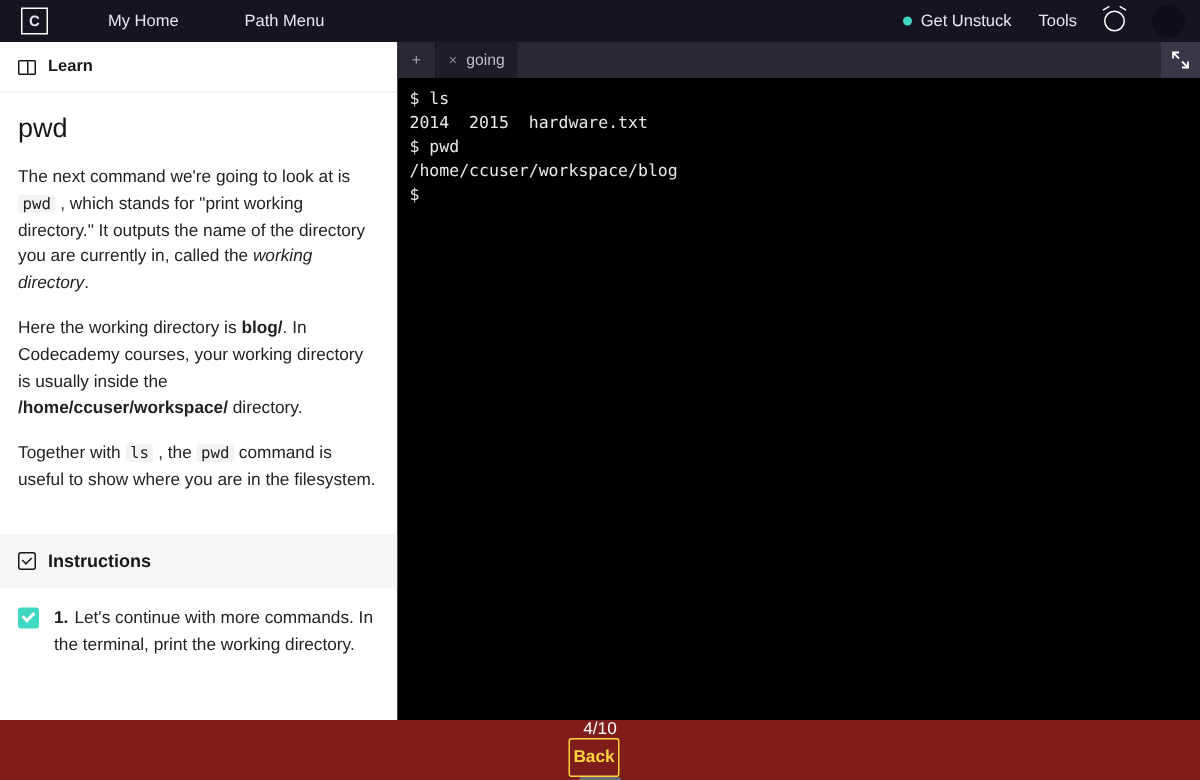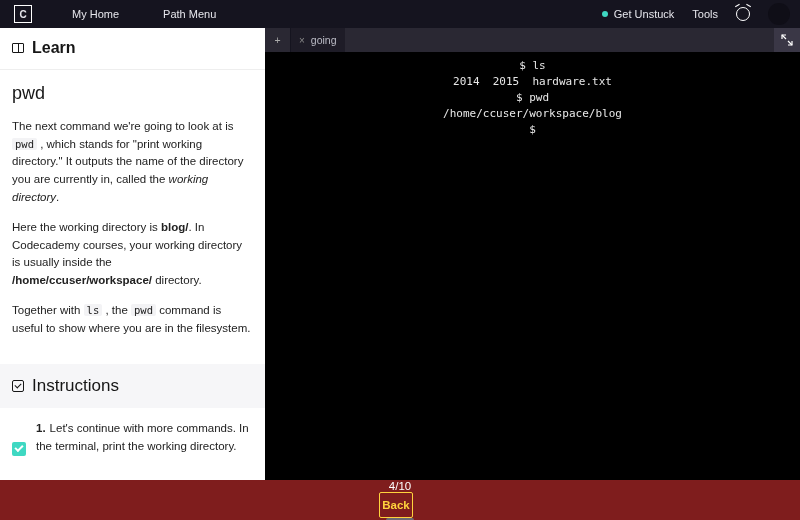--- a/index.html
+++ b/index.html
@@ -16,56 +16,56 @@
   .alarm { width: 14px; height: 14px; border: 1.3px solid #fff; border-radius: 50%; position: relative; }
   .alarm::before, .alarm::after { content:""; position:absolute; width:5px; height:1.3px; background:#fff; top:-3px; }
   .alarm::before { left:-2px; transform: rotate(-30deg);} .alarm::after { right:-2px; transform: rotate(30deg);}
   .avatar { width: 22px; height: 22px; border-radius: 50%; background: #0f0e17; }
 
   
   .main { flex: 1; display: flex; min-height: 0; }
 
   
   .lesson { width: 265px; background: #fff; color: #161616; display: flex; flex-direction: column; overflow-y: auto; font-size: 11.5px; line-height: 1.55; }
-  .lesson-header { display: flex; align-items: center; padding: 8px 12px; border-bottom: 1px solid #eee; font-size: 16px; font-weight: 600; }
+  .lesson-header { display: flex; align-items: center; padding: 8px 12px; border-bottom: 1px solid #eee; font-size: 11px; font-weight: 600; }
   .book-icon { width: 12px; height: 10px; border: 1.2px solid #161616; border-radius: 1px; margin-right: 8px; position: relative; }
   .book-icon::after { content:""; position:absolute; left:50%; top:0; bottom:0; width:1px; background:#161616; }
   .lesson-body { padding: 10px 12px 14px; }
   .lesson-body .crumb { font-size: 9.5px; color: #666; letter-spacing: 0.5px; margin-bottom: 6px; }
   .lesson-body h1 { font-size: 18px; font-weight: 400; margin-bottom: 10px; }
   .lesson-body p { margin-bottom: 12px; color: #222; }
   .lesson-body .code { font-family: ui-monospace, Menlo, Consolas, monospace; background: #f3f3f5; padding: 0 3px; border-radius: 2px; font-size: 10.5px; }
   .lesson-body b { font-weight: 600; }
   .lesson-body i { font-style: italic; }
 
-  .instructions-header { display: flex; align-items: center; padding: 9px 12px; background: #f6f6f8; font-size: 17px; font-weight: 400; }
+  .instructions-header { display: flex; align-items: center; padding: 9px 12px; background: #f6f6f8; font-size: 12px; font-weight: 700; }
   .check-outline { width: 12px; height: 12px; border: 1.2px solid #161616; border-radius: 2px; margin-right: 8px; position: relative; }
   .check-outline::after { content:""; position:absolute; left:2px; top:2px; width:5px; height:3px; border-left:1.3px solid #161616; border-bottom:1.3px solid #161616; transform: rotate(-45deg); }
 
   .steps { padding: 12px 12px 4px; }
-  .step { display: flex; align-items: flex-end; margin-bottom: 22px; }
+  .step { display: flex; align-items: flex-start; margin-bottom: 22px; }
   .stepbox { width: 14px; height: 14px; border-radius: 2px; margin-right: 10px; flex-shrink: 0; margin-top: 1px; position: relative; }
   .stepbox.done { background: #3fd8c2; }
   .stepbox.done::after { content:""; position:absolute; left:3px; top:3px; width:6px; height:3px; border-left:2px solid #fff; border-bottom:2px solid #fff; transform: rotate(-45deg); }
   .step .num { font-weight: 600; margin-right: 4px; }
   .step .txt { flex: 1; color: #222; }
 
   .lesson::-webkit-scrollbar { width: 6px; }
   .lesson::-webkit-scrollbar-thumb { background: #ccc; border-radius: 3px; }
 
   
   .termwrap { flex: 1; display: flex; flex-direction: column; background: #000; min-width: 0; }
   .termtabs { height: 24px; background: #2a2833; display: flex; align-items: stretch; font-size: 10.5px; }
   .tab-add { width: 26px; display:flex; align-items:center; justify-content:center; color:#aaa; cursor:pointer; border-right:1px solid #15141f; }
   .tab { display:flex; align-items:center; padding: 0 8px; background: #1e1c27; color:#bcbcc6; gap:6px; }
   .tab .x { color:#888; cursor:pointer; font-size:10px; }
   .tab-spacer { flex:1; }
   .expand { width: 26px; display:flex; align-items:center; justify-content:center; background:#3a3746; cursor:pointer; }
   .expand svg { width:12px; height:12px; }
-  .terminal { flex: 1; padding: 6px 8px; font-family: ui-monospace, Menlo, Consolas, monospace; font-size: 11px; line-height: 1.45; color: #e8e8e8; white-space: pre; overflow: hidden; text-align: center; }
+  .terminal { flex: 1; padding: 6px 8px; font-family: ui-monospace, Menlo, Consolas, monospace; font-size: 11px; line-height: 1.45; color: #e8e8e8; white-space: pre; overflow: hidden; }
 
   
   .footer { height: 40px; background: #7f1d1d; display: flex; align-items: center; padding: 0 14px; font-size: 11.5px; flex-direction: column; }
   .footer .progress { flex:1; text-align:center; color:#fff; font-weight:500; }
   .btn { padding: 6px 2px; border-radius: 2px; font-size: 11.5px; font-weight: 600; cursor: pointer; border: none; }
   .btn-back { background: transparent; color: #ffd33d; border: 1.3px solid #ffd33d; margin-right: 8px; }
   .btn-next { background: #6b6a74; color: #fff; }
 </style>
 </head>
 <body>

